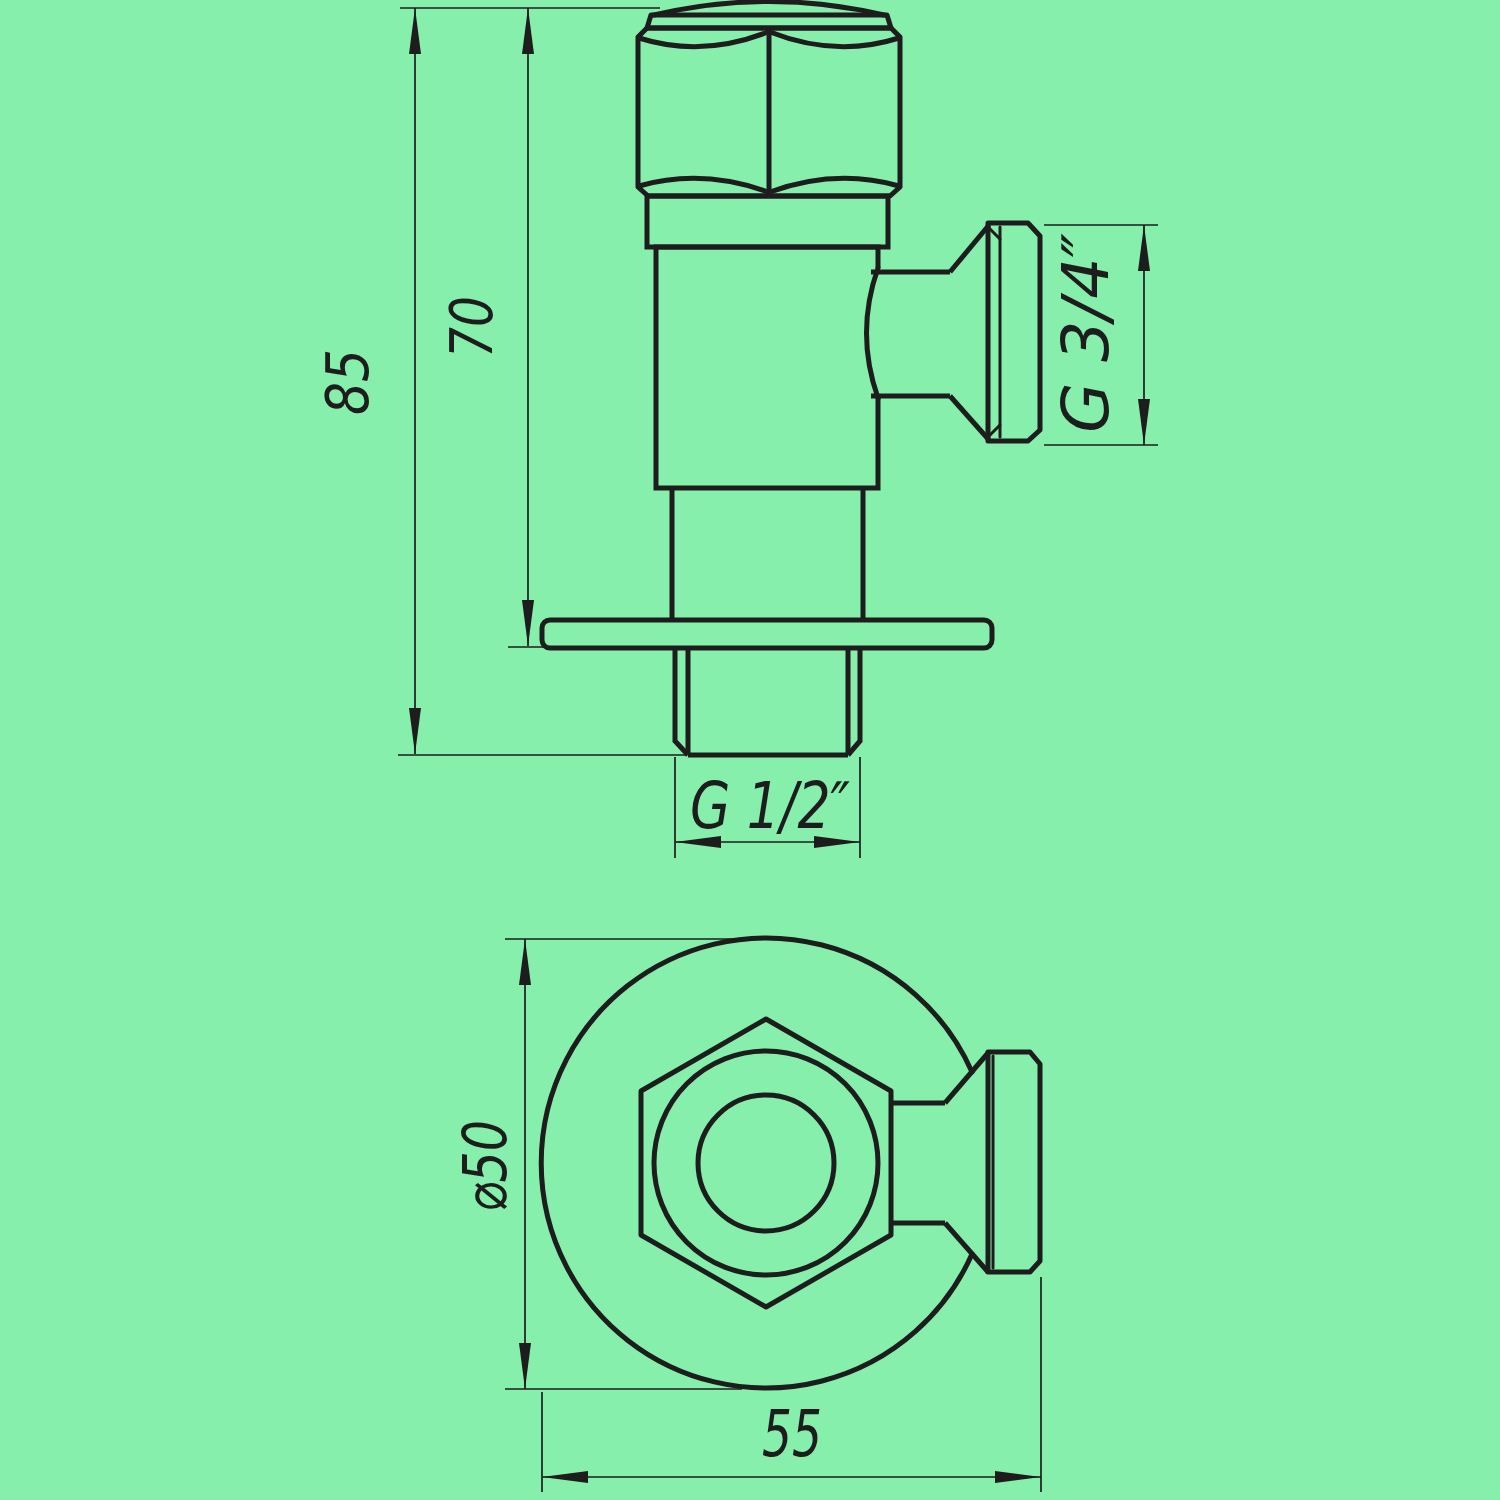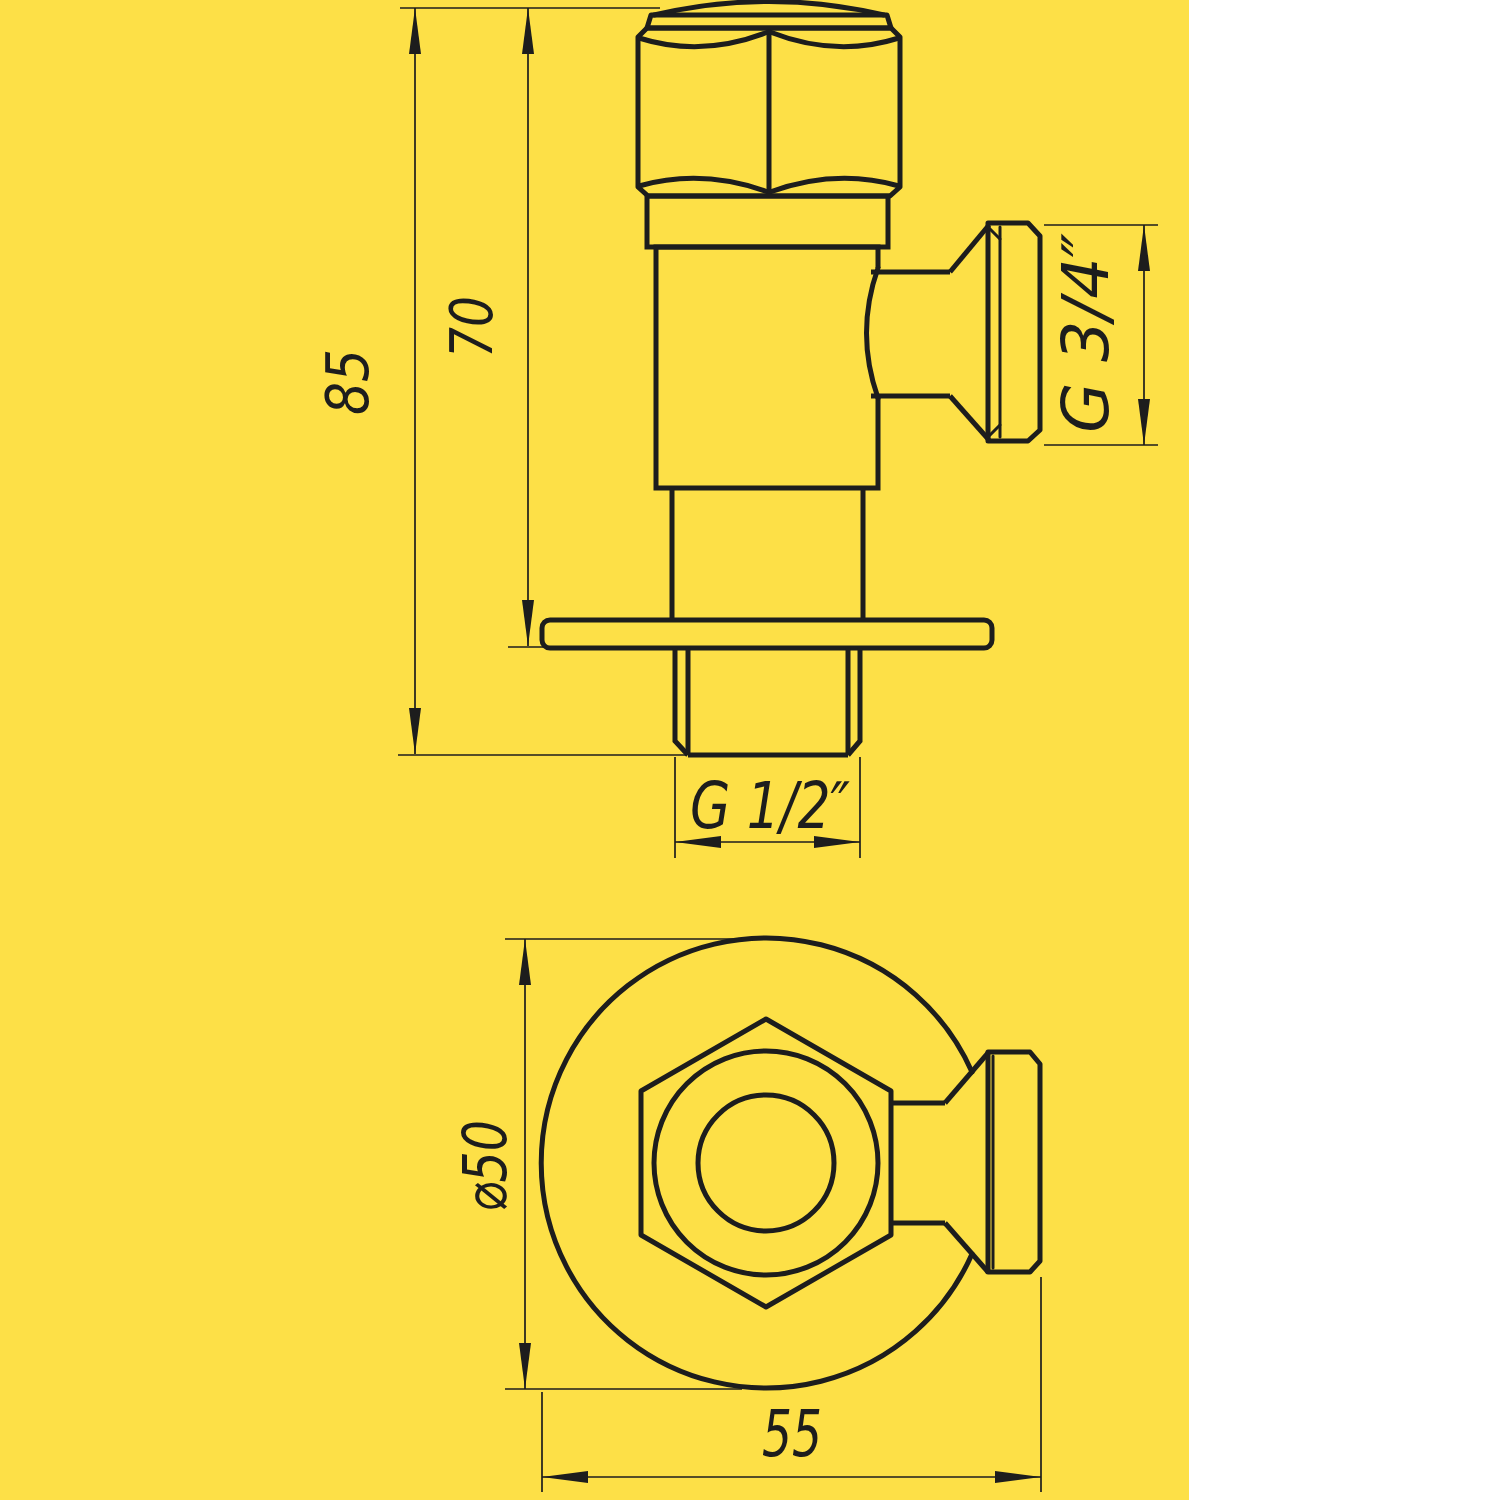--- a/index.html
+++ b/index.html
@@ -1,16 +1,16 @@
 <!DOCTYPE html>
 <html><head>
 <meta charset="utf-8">
 <style>
   html,body{margin:0;padding:0;background:#ffffff;}
-  .stage{width:1189px;height:1500px;position:relative;background:#fde047;overflow:hidden;}
+  .stage{width:1500px;height:1500px;position:relative;background:#86efac;overflow:hidden;}
   svg{display:block;}
   .outline{fill:none;stroke:#1d1d1d;stroke-width:5;stroke-linejoin:round;stroke-linecap:round;}
   .outline-sq{fill:none;stroke:#1d1d1d;stroke-width:5;stroke-linejoin:miter;stroke-linecap:butt;}
   .inner{fill:none;stroke:#1d1d1d;stroke-width:3;stroke-linecap:round;}
   .dim{fill:none;stroke:#1d1d1d;stroke-width:1.7;stroke-linecap:butt;}
   .arrow{fill:#1d1d1d;stroke:none;}
   .dimtext{fill:#1d1d1d;font-family:"DejaVu Sans","Liberation Sans",sans-serif;font-style:italic;}
 </style>
 </head>
 <body>

